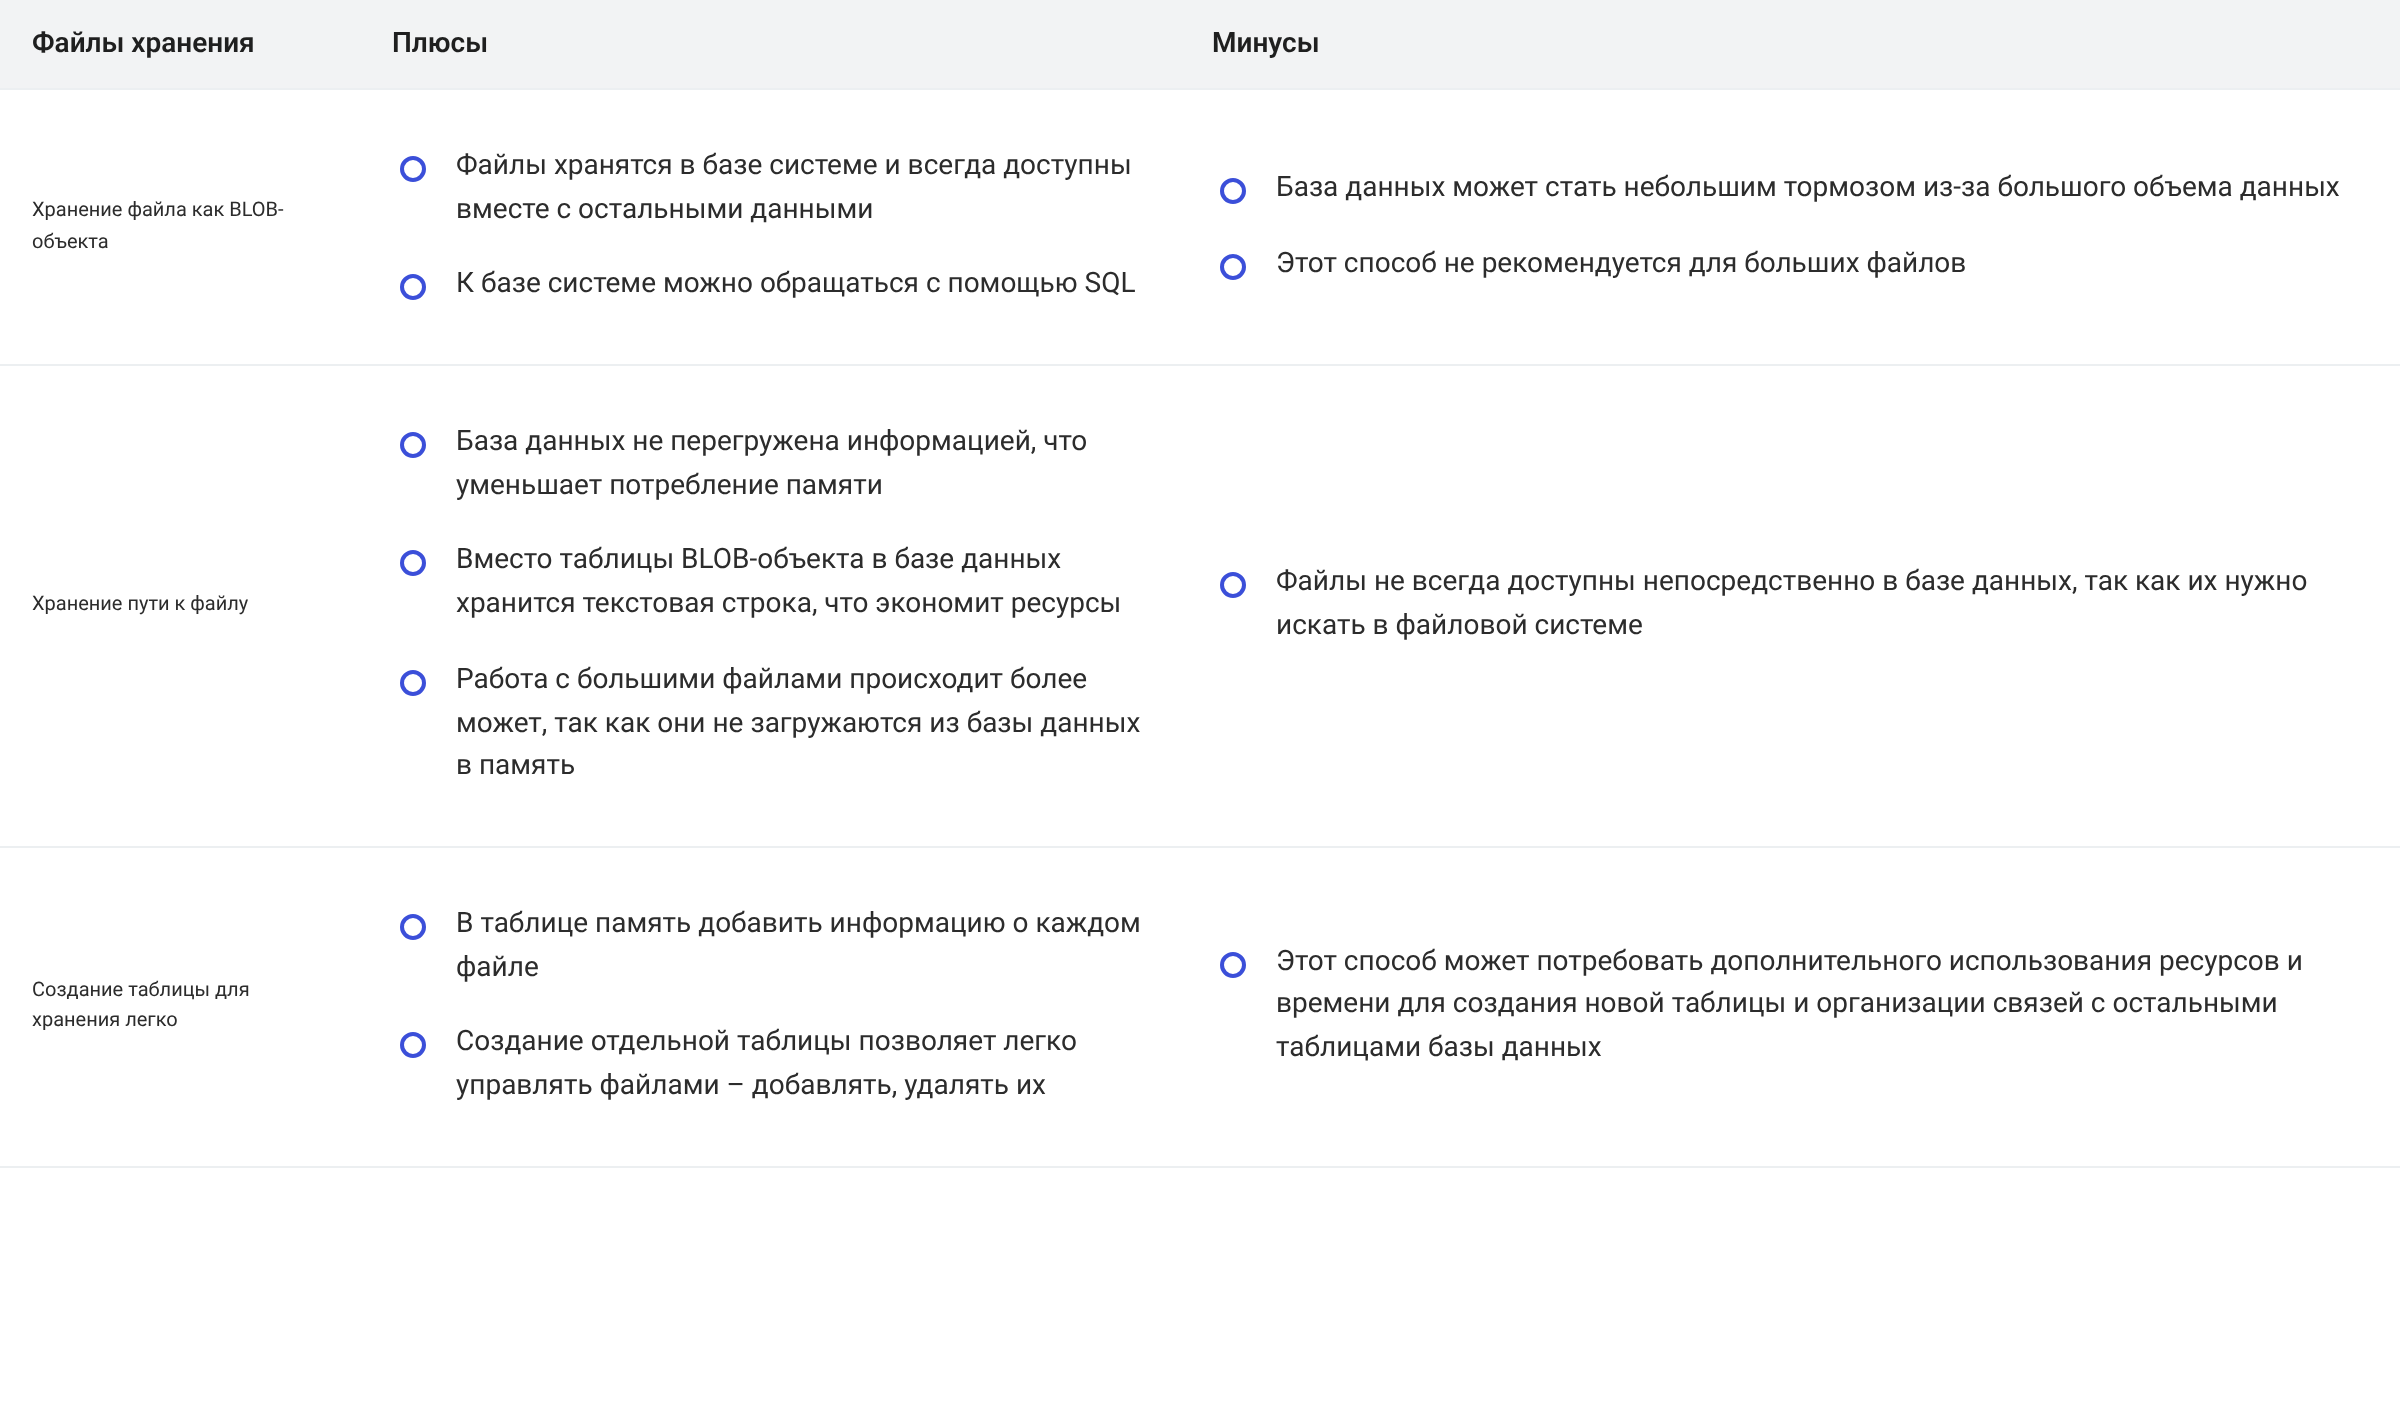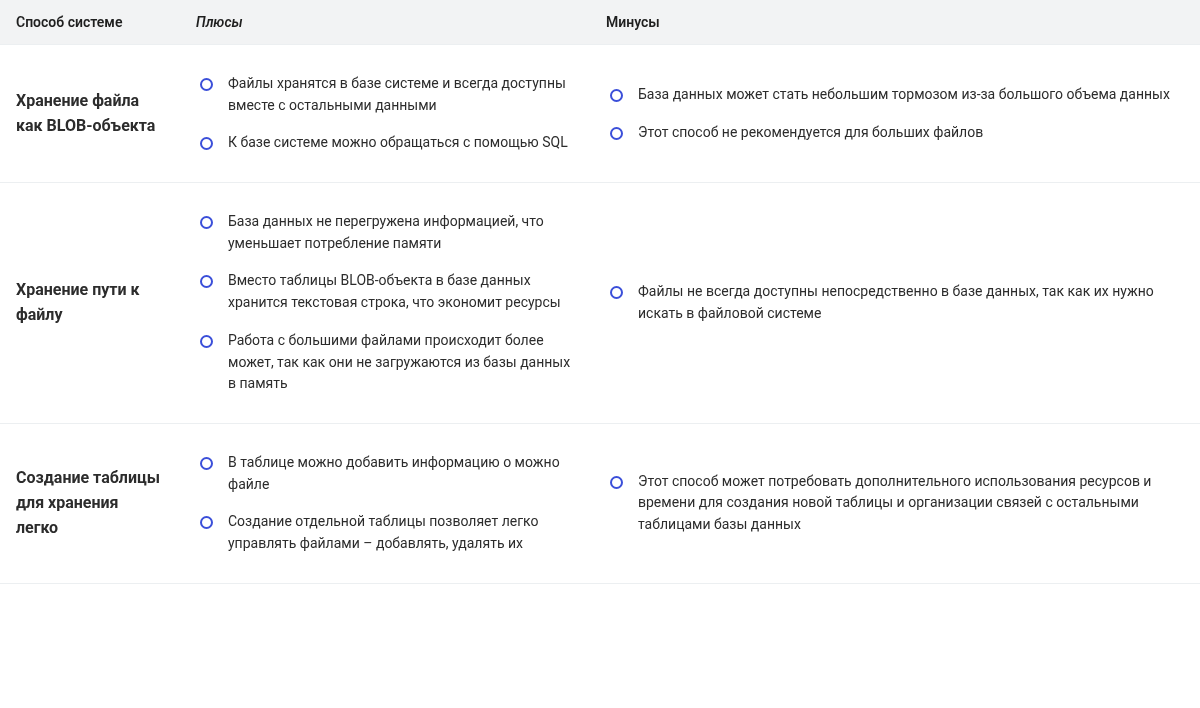--- a/index.html
+++ b/index.html
@@ -25,34 +25,33 @@
     font-size: 14px;
     padding: 14px 16px;
     color: #1f1f1f;
     border-bottom: 1px solid #eceff1;
   }
   thead th:first-child {
     width: 180px;
   }
   thead th:nth-child(2) {
     width: 410px;
-    font-style: italic;
   }
   tbody td {
     vertical-align: middle;
     padding: 28px 16px 28px 16px;
     border-bottom: 1px solid #eceff1;
     font-size: 14px;
     line-height: 1.55;
     color: #2c2c2c;
   }
   tbody td.method-cell {
-    font-weight: 700;
+    font-weight: 400;
     color: #2c2c2c;
-    font-size: 16px;
+    font-size: 10px;
   }
   ul.bullet-list {
     list-style: none;
     padding: 0;
     margin: 0;
   }
   ul.bullet-list li {
     position: relative;
     padding-left: 32px;
     margin-bottom: 16px;
@@ -71,21 +70,21 @@
     border-radius: 50%;
     background: transparent;
   }
 </style>
 </head>
 <body>
 
 <table>
   <thead>
     <tr>
-      <th>Способ системе</th>
+      <th>Файлы хранения</th>
       <th>Плюсы</th>
       <th>Минусы</th>
     </tr>
   </thead>
   <tbody>
     <tr>
       <td class="method-cell">Хранение файла как BLOB-объекта</td>
       <td>
         <ul class="bullet-list">
           <li>Файлы хранятся в базе системе и всегда доступны вместе с остальными данными</li>
@@ -111,21 +110,21 @@
       <td>
         <ul class="bullet-list">
           <li>Файлы не всегда доступны непосредственно в базе данных, так как их нужно искать в файловой системе</li>
         </ul>
       </td>
     </tr>
     <tr>
       <td class="method-cell">Создание таблицы для хранения легко</td>
       <td>
         <ul class="bullet-list">
-          <li>В таблице можно добавить информацию о можно файле</li>
+          <li>В таблице память добавить информацию о каждом файле</li>
           <li>Создание отдельной таблицы позволяет легко управлять файлами – добавлять, удалять их</li>
         </ul>
       </td>
       <td>
         <ul class="bullet-list">
           <li>Этот способ может потребовать дополнительного использования ресурсов и времени для создания новой таблицы и организации связей с остальными таблицами базы данных</li>
         </ul>
       </td>
     </tr>
   </tbody>

